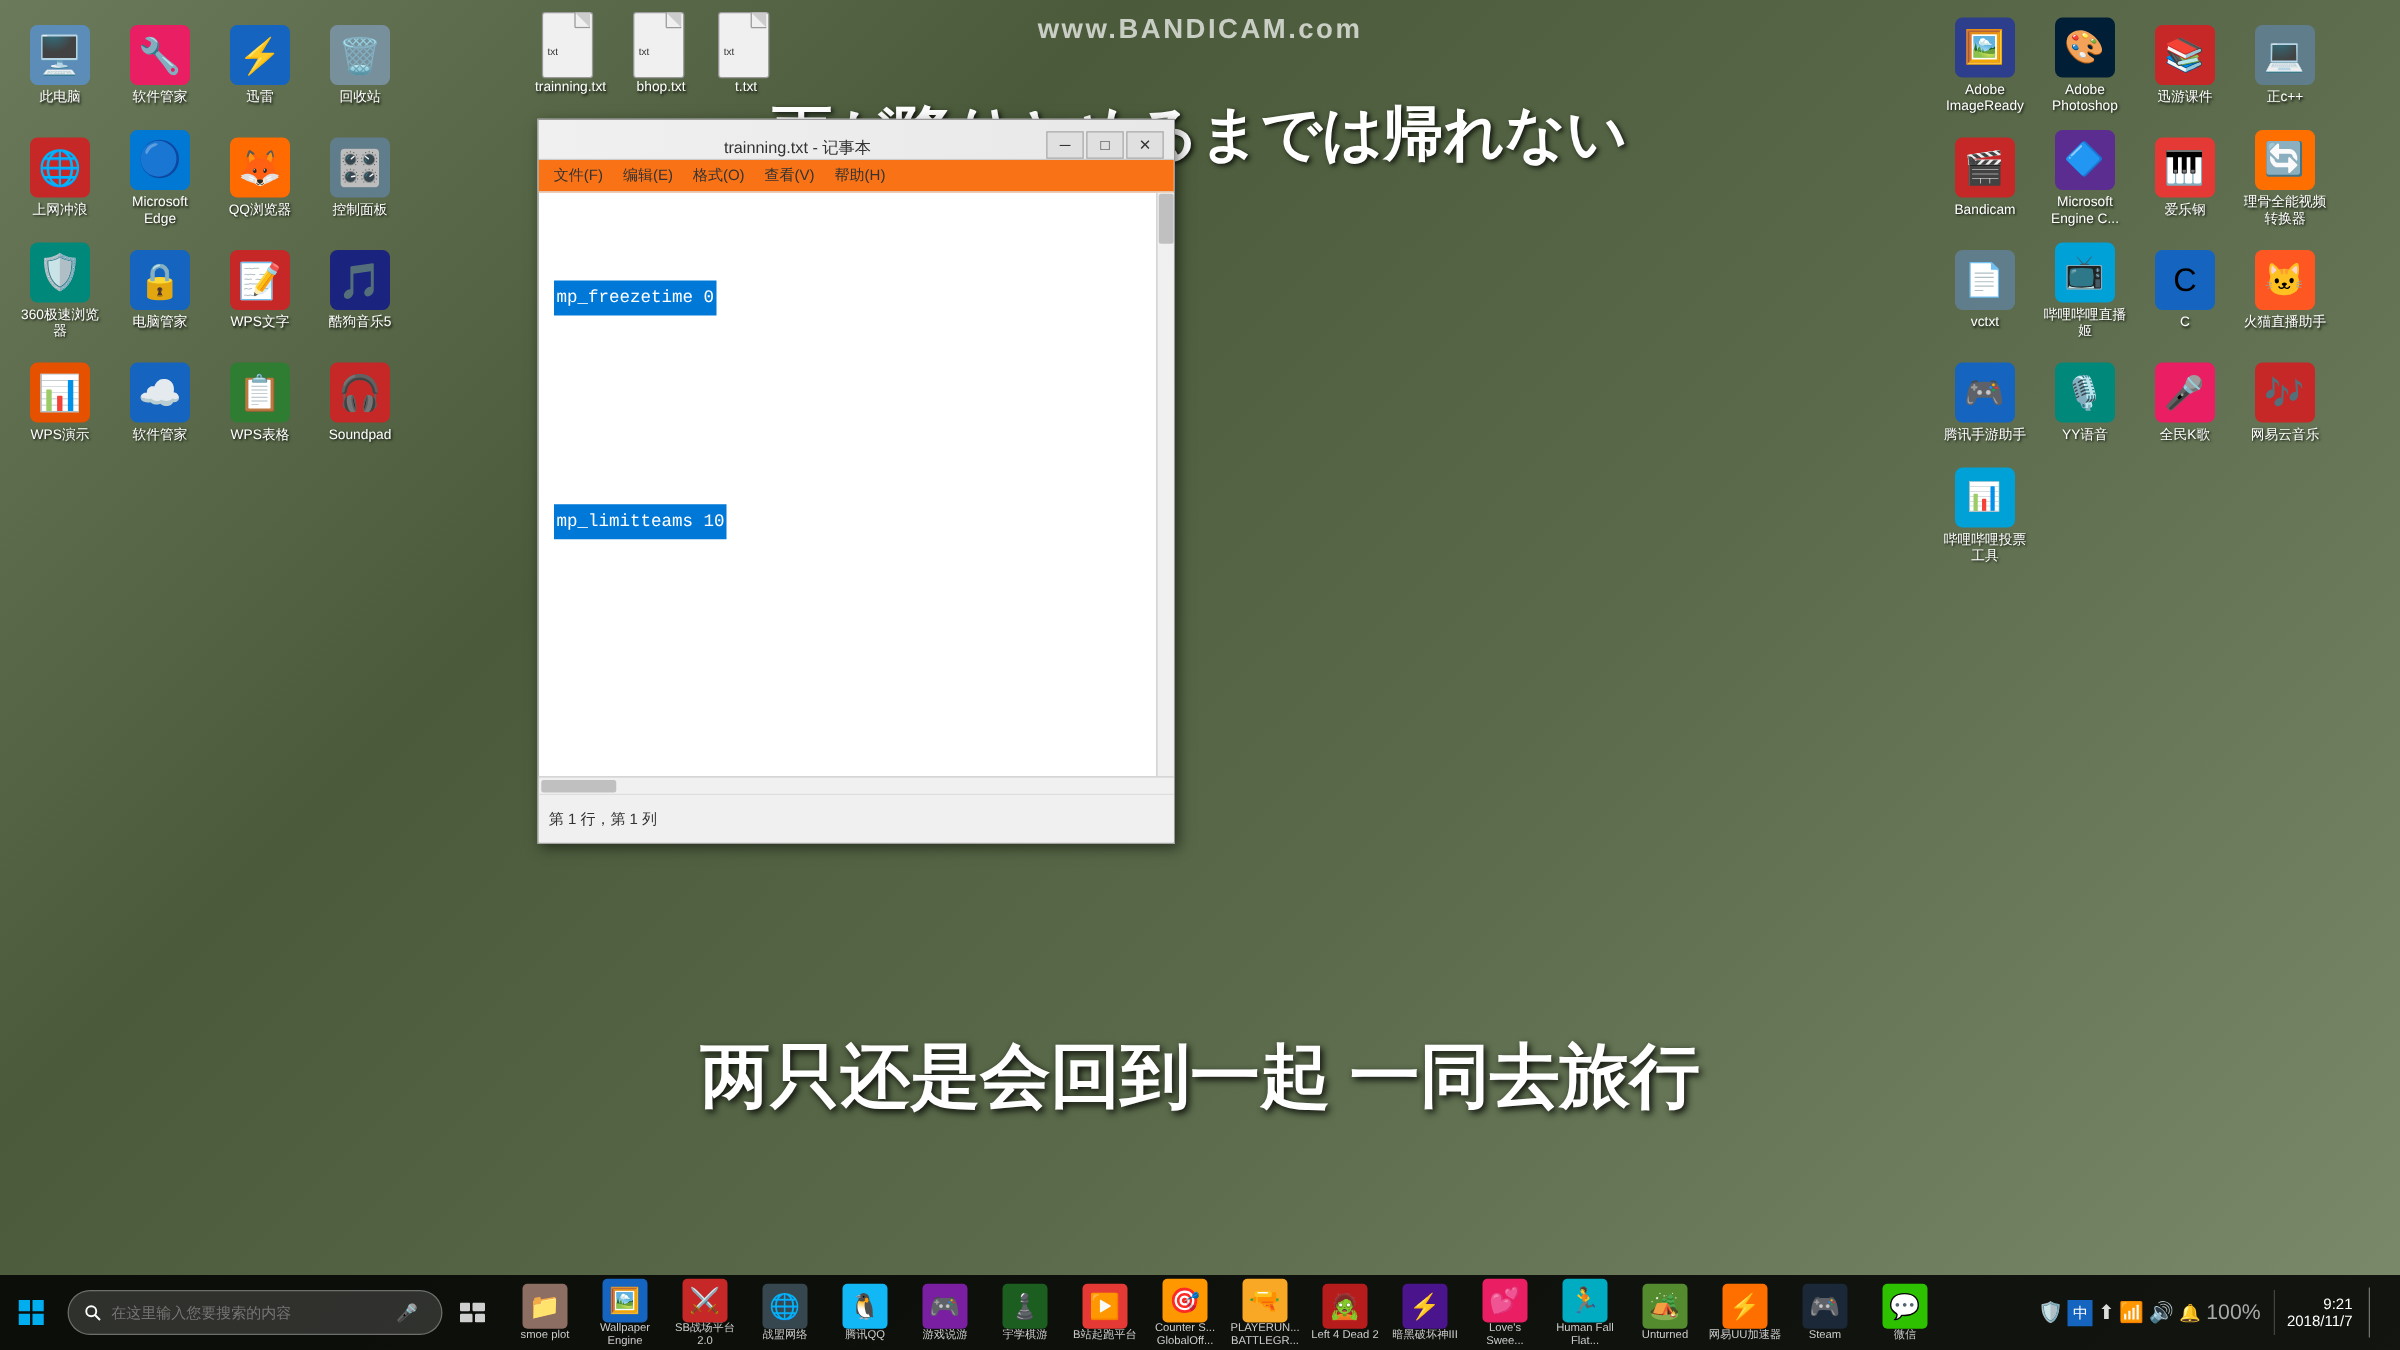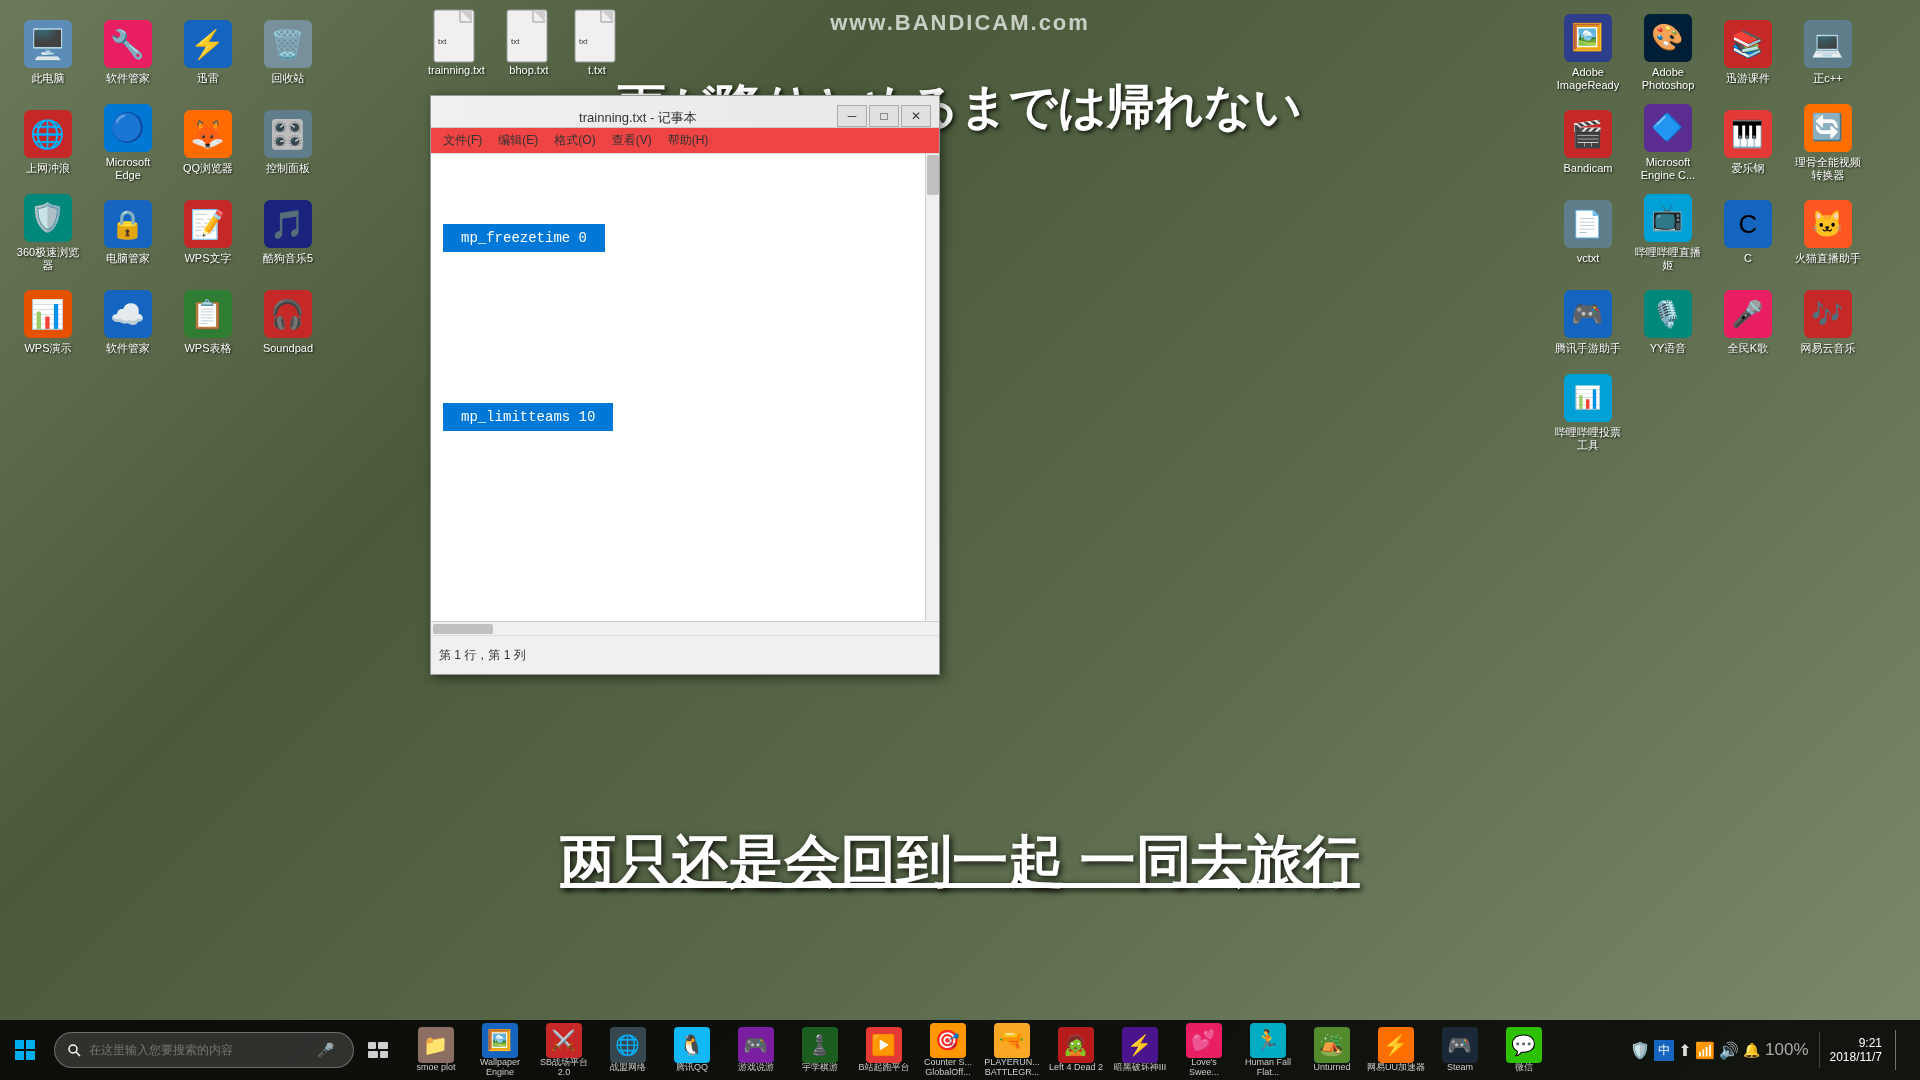--- a/index.html
+++ b/index.html
@@ -52,21 +52,20 @@
       position: absolute;
       bottom: 180px;
       left: 50%;
       transform: translateX(-50%);
       color: white;
       font-size: 56px;
       font-weight: bold;
       text-shadow: 2px 2px 6px rgba(0,0,0,0.9);
       white-space: nowrap;
       z-index: 50;
-      text-decoration: underline;
     }
 
     
     .desktop-icons-left {
       position: absolute;
       top: 0;
       left: 0;
       width: 300px;
       height: 700px;
       display: grid;
@@ -188,21 +187,21 @@
       justify-content: center;
       font-size: 12px;
       color: #333;
     }
 
     .window-menubar {
       height: 26px;
       display: flex;
       align-items: center;
       padding: 0 4px;
-      background: #ef4444;
+      background: #f97316;
       border-bottom: 1px solid #ddd;
       font-size: 12px;
     }
 
     .menu-item {
       padding: 2px 8px;
       cursor: pointer;
       color: #333;
       font-family: 'Microsoft YaHei', sans-serif;
     }
@@ -240,21 +239,21 @@
       background: #c0c0c0;
       margin: 1px;
       border-radius: 2px;
     }
 
     
     .text-highlighted {
       background: #0078d7;
       color: white;
       display: inline-block;
-      padding: 0 18px;
+      padding: 0 2px;
     }
 
     
     .status-bar {
       height: 39px;
       background: #f0f0f0;
       border-top: 1px solid #ddd;
       display: flex;
       align-items: center;
       padding: 0 8px;

